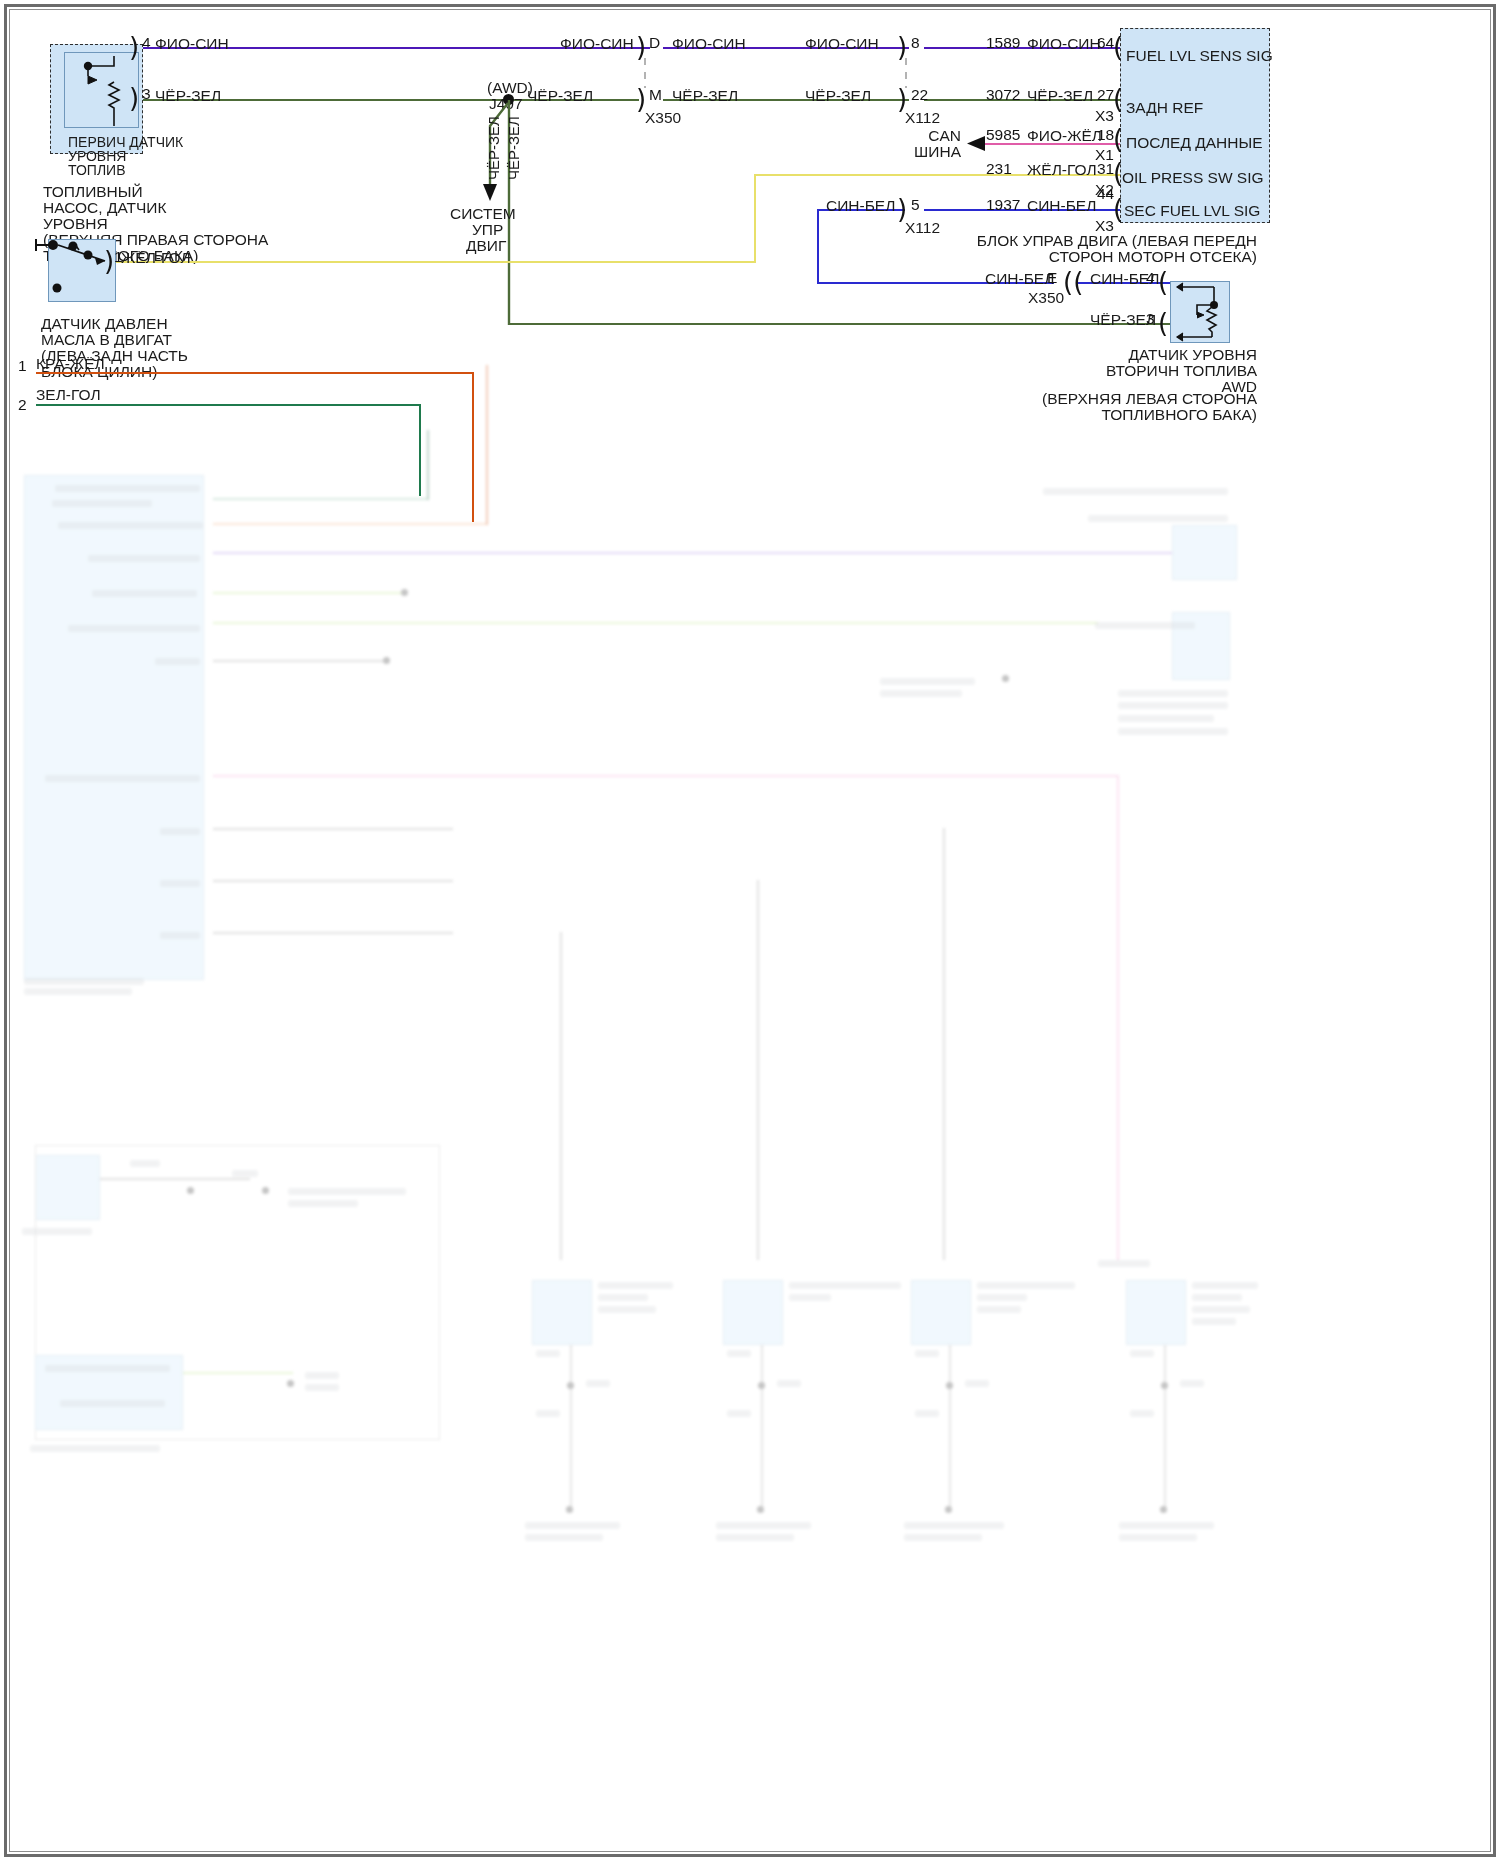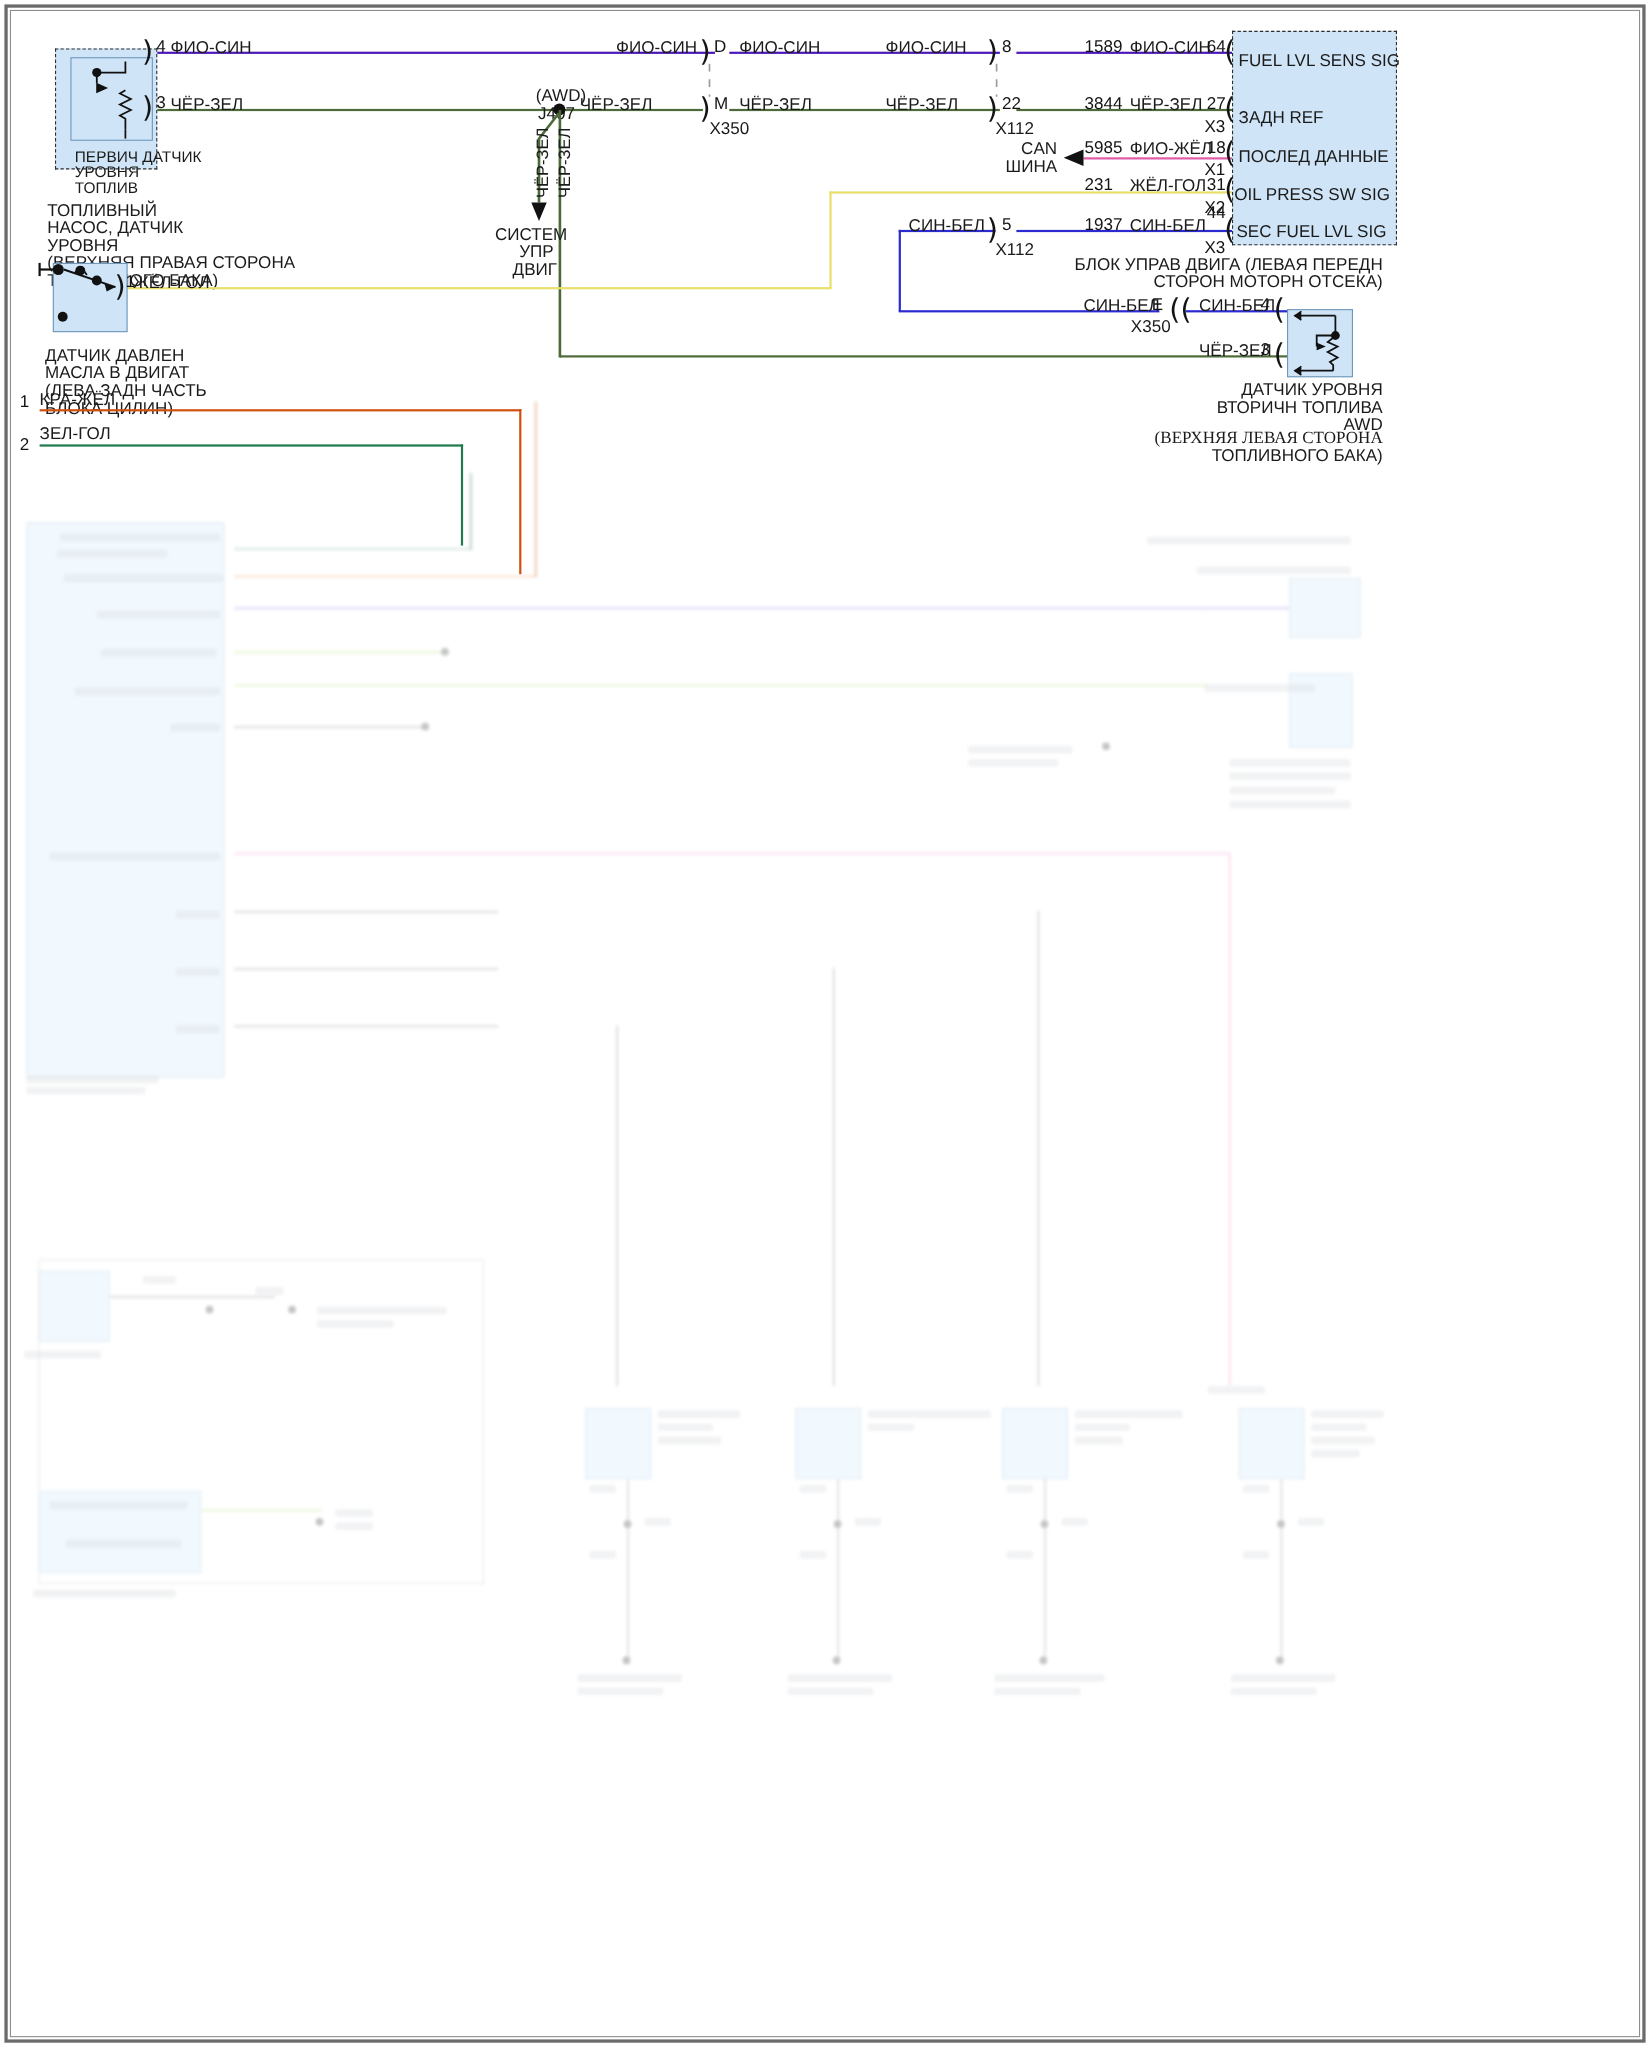--- a/index.html
+++ b/index.html
@@ -235,21 +235,21 @@
   <div class="lbl c" style="left:672px;top:86px;">ЧЁР-ЗЕЛ</div>
   <div class="lbl c" style="left:805px;top:86px;">ЧЁР-ЗЕЛ</div>
   <div class="lbl c" style="left:1027px;top:86px;">ЧЁР-ЗЕЛ</div>
 
   <div class="connector" style="left:636px;top:86px;">)</div>
   <div class="pin" style="left:649px;top:86px;">M</div>
   <div class="lbl" style="left:645px;top:108px;">X350</div>
   <div class="connector" style="left:897px;top:86px;">)</div>
   <div class="pin" style="left:911px;top:86px;">22</div>
   <div class="lbl" style="left:905px;top:108px;">X112</div>
-  <div class="wirenum" style="left:986px;top:86px;">3844</div>
+  <div class="wirenum" style="left:986px;top:86px;">3072</div>
 
   <svg class="ov">
     <line x1="645" y1="58" x2="645" y2="88" stroke="#9a9a9a" stroke-width="1.5" stroke-dasharray="7,7"></line>
     <line x1="906" y1="58" x2="906" y2="88" stroke="#9a9a9a" stroke-width="1.5" stroke-dasharray="7,7"></line>
   </svg>
 
   <div class="lbl c" style="left:487px;top:78px;">(AWD)</div>
   <div class="lbl c" style="left:489px;top:94px;">J407</div>
   <div class="dot" style="left:503px;top:94px;"></div>
 
@@ -335,21 +335,21 @@
     <polyline points="1183,333 1177,337 1183,341" fill="#111" stroke="#111" stroke-width="1.2"></polyline>
   </svg>
   <div class="connector" style="left:1158px;top:269px;">(</div>
   <div class="pin" style="left:1146px;top:269px;">4</div>
   <div class="connector" style="left:1158px;top:310px;">(</div>
   <div class="pin" style="left:1146px;top:310px;">3</div>
 
   <div class="lbl r" style="left:1000px;top:345px;width:257px;">ДАТЧИК УРОВНЯ</div>
   <div class="lbl r" style="left:1000px;top:361px;width:257px;">ВТОРИЧН ТОПЛИВА</div>
   <div class="lbl r" style="left:1000px;top:377px;width:257px;">AWD</div>
-  <div class="lbl r" style="left:1000px;top:389px;width:257px;font-family:Liberation Serif, serif;">(ВЕРХНЯЯ ЛЕВАЯ СТОРОНА</div>
+  <div class="lbl r" style="left:1000px;top:389px;width:257px;">(ВЕРХНЯЯ ЛЕВАЯ СТОРОНА</div>
   <div class="lbl r" style="left:1000px;top:405px;width:257px;">ТОПЛИВНОГО БАКА)</div>
 
   <div class="ecmbox" style="left:1120px;top:28px;width:150px;height:195px;"></div>
   <div class="lbl" style="left:1126px;top:46px;">FUEL LVL SENS SIG</div>
   <div class="lbl" style="left:1126px;top:98px;">ЗАДН REF</div>
   <div class="lbl" style="left:1126px;top:133px;">ПОСЛЕД ДАННЫЕ</div>
   <div class="lbl" style="left:1122px;top:168px;">OIL PRESS SW SIG</div>
   <div class="lbl" style="left:1124px;top:201px;">SEC FUEL LVL SIG</div>
 
   <div class="connector" style="left:1113px;top:34px;">(</div>

